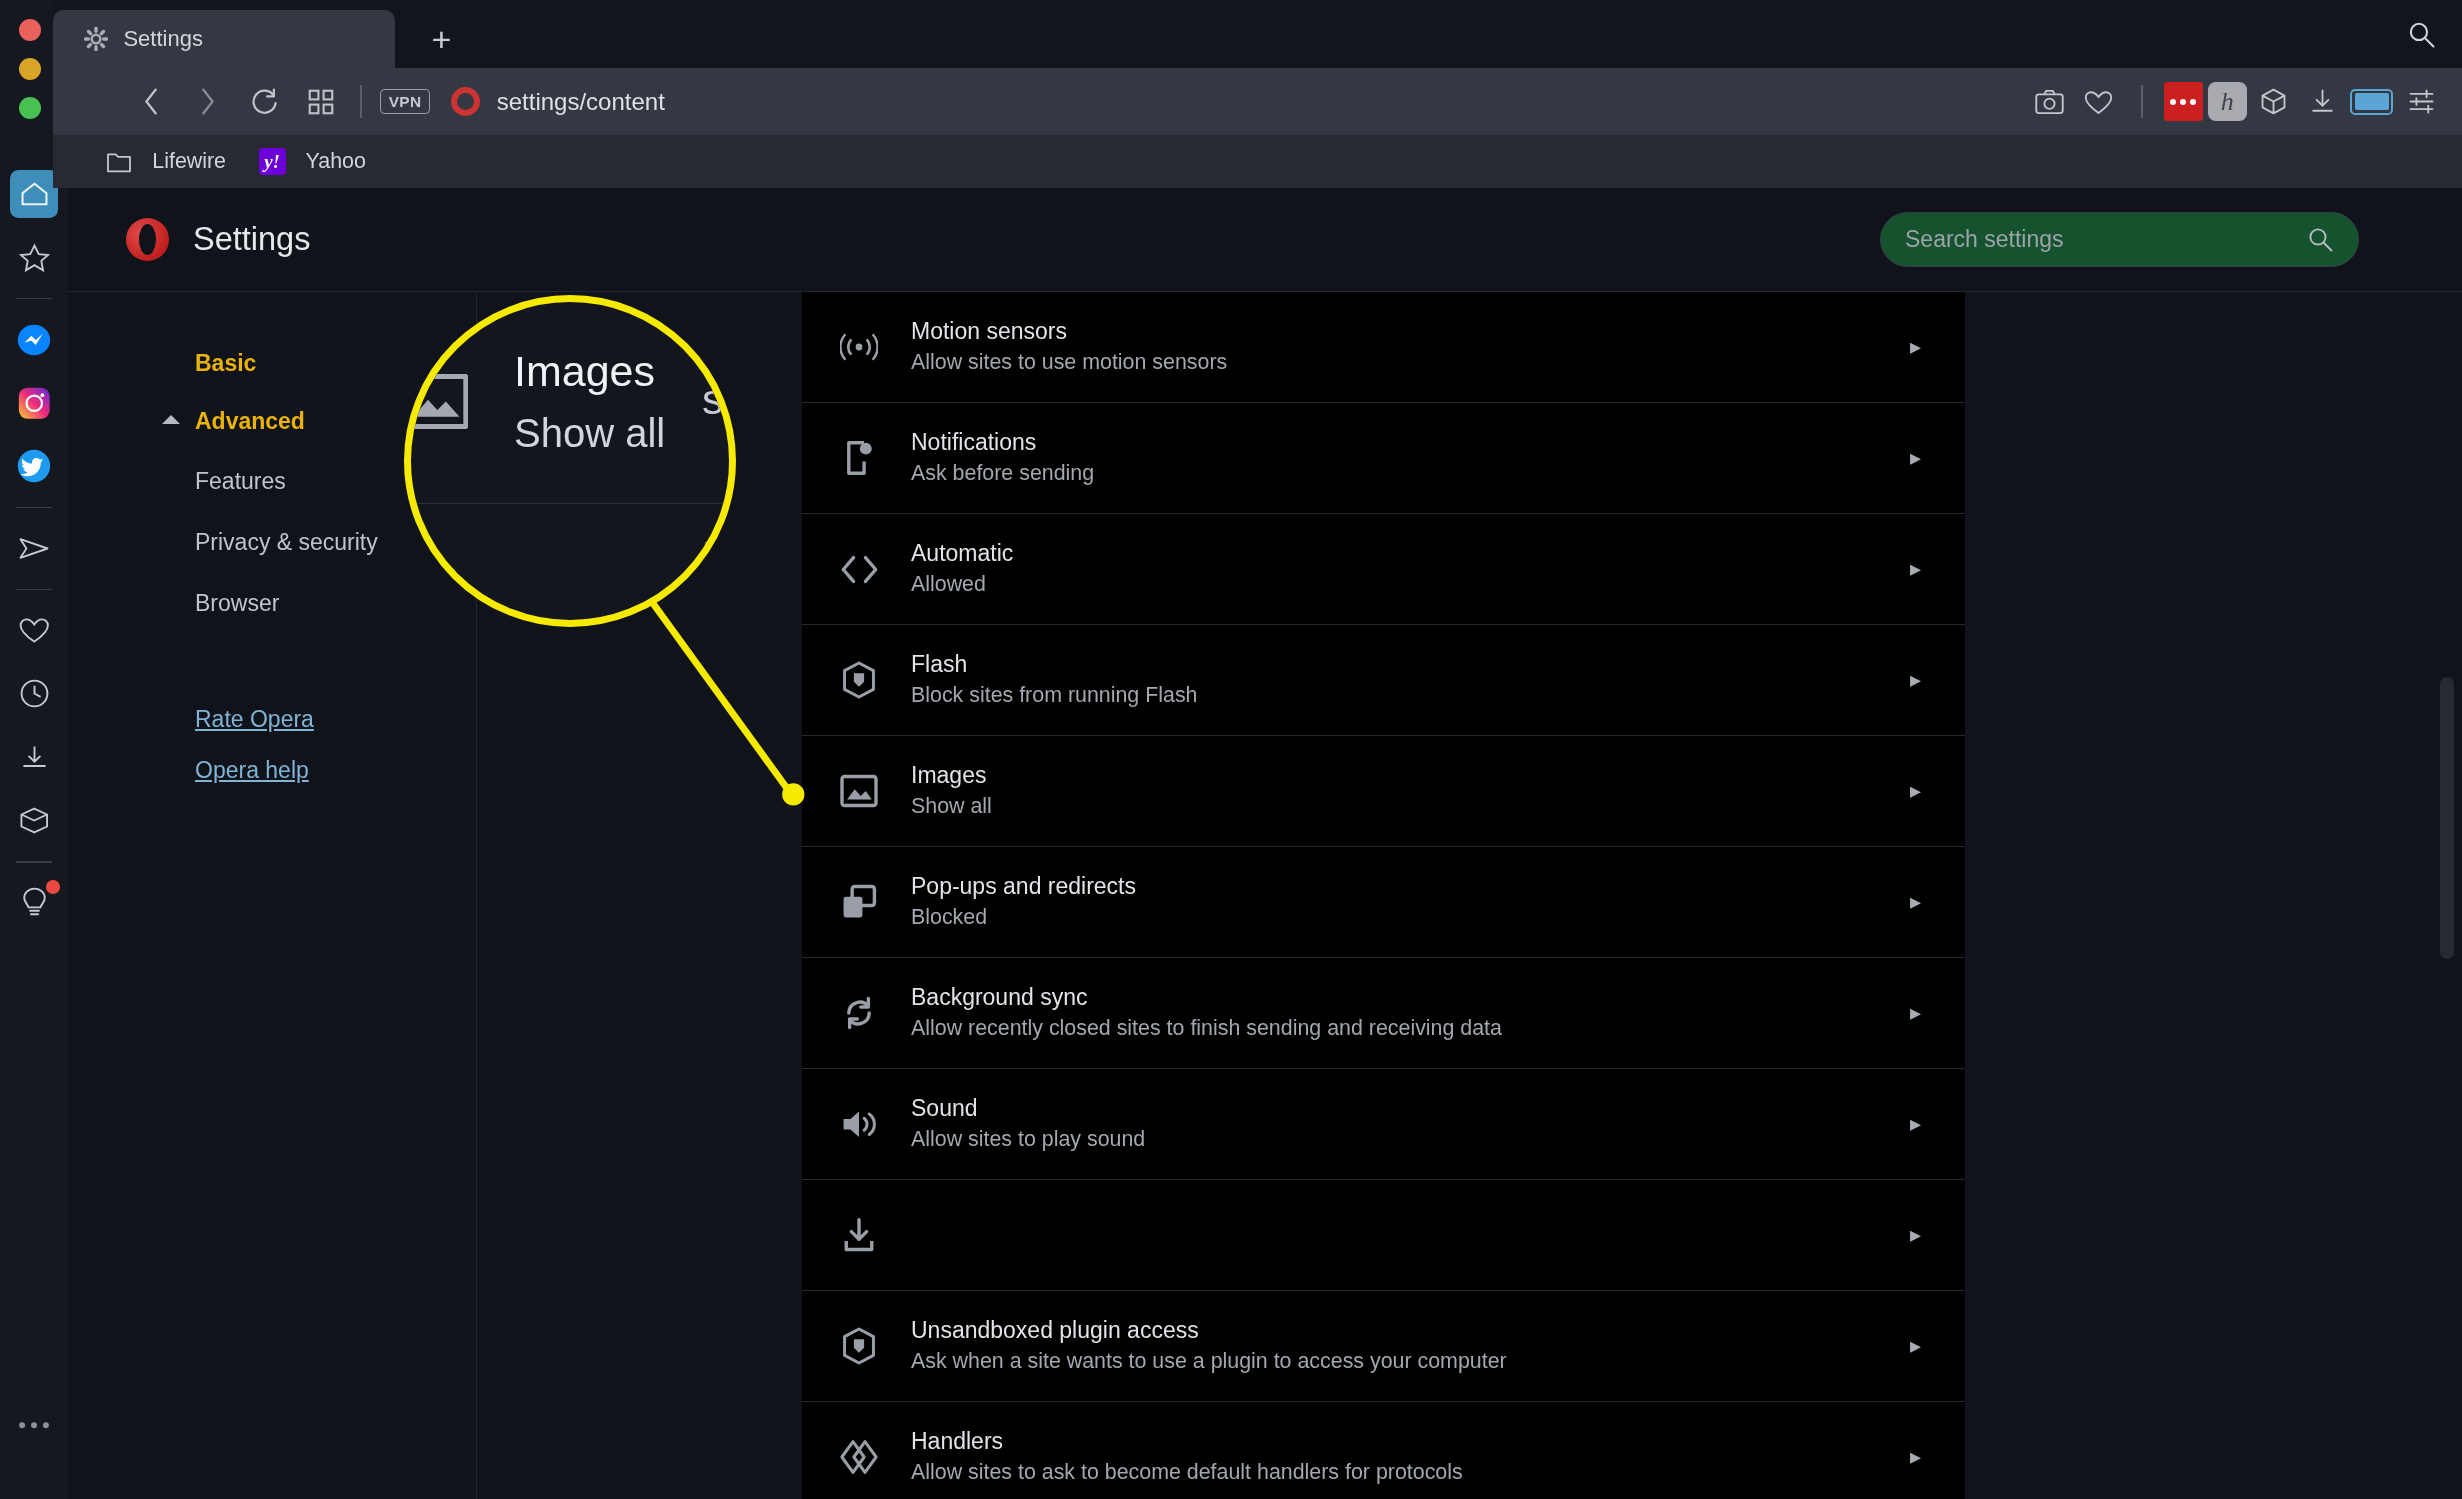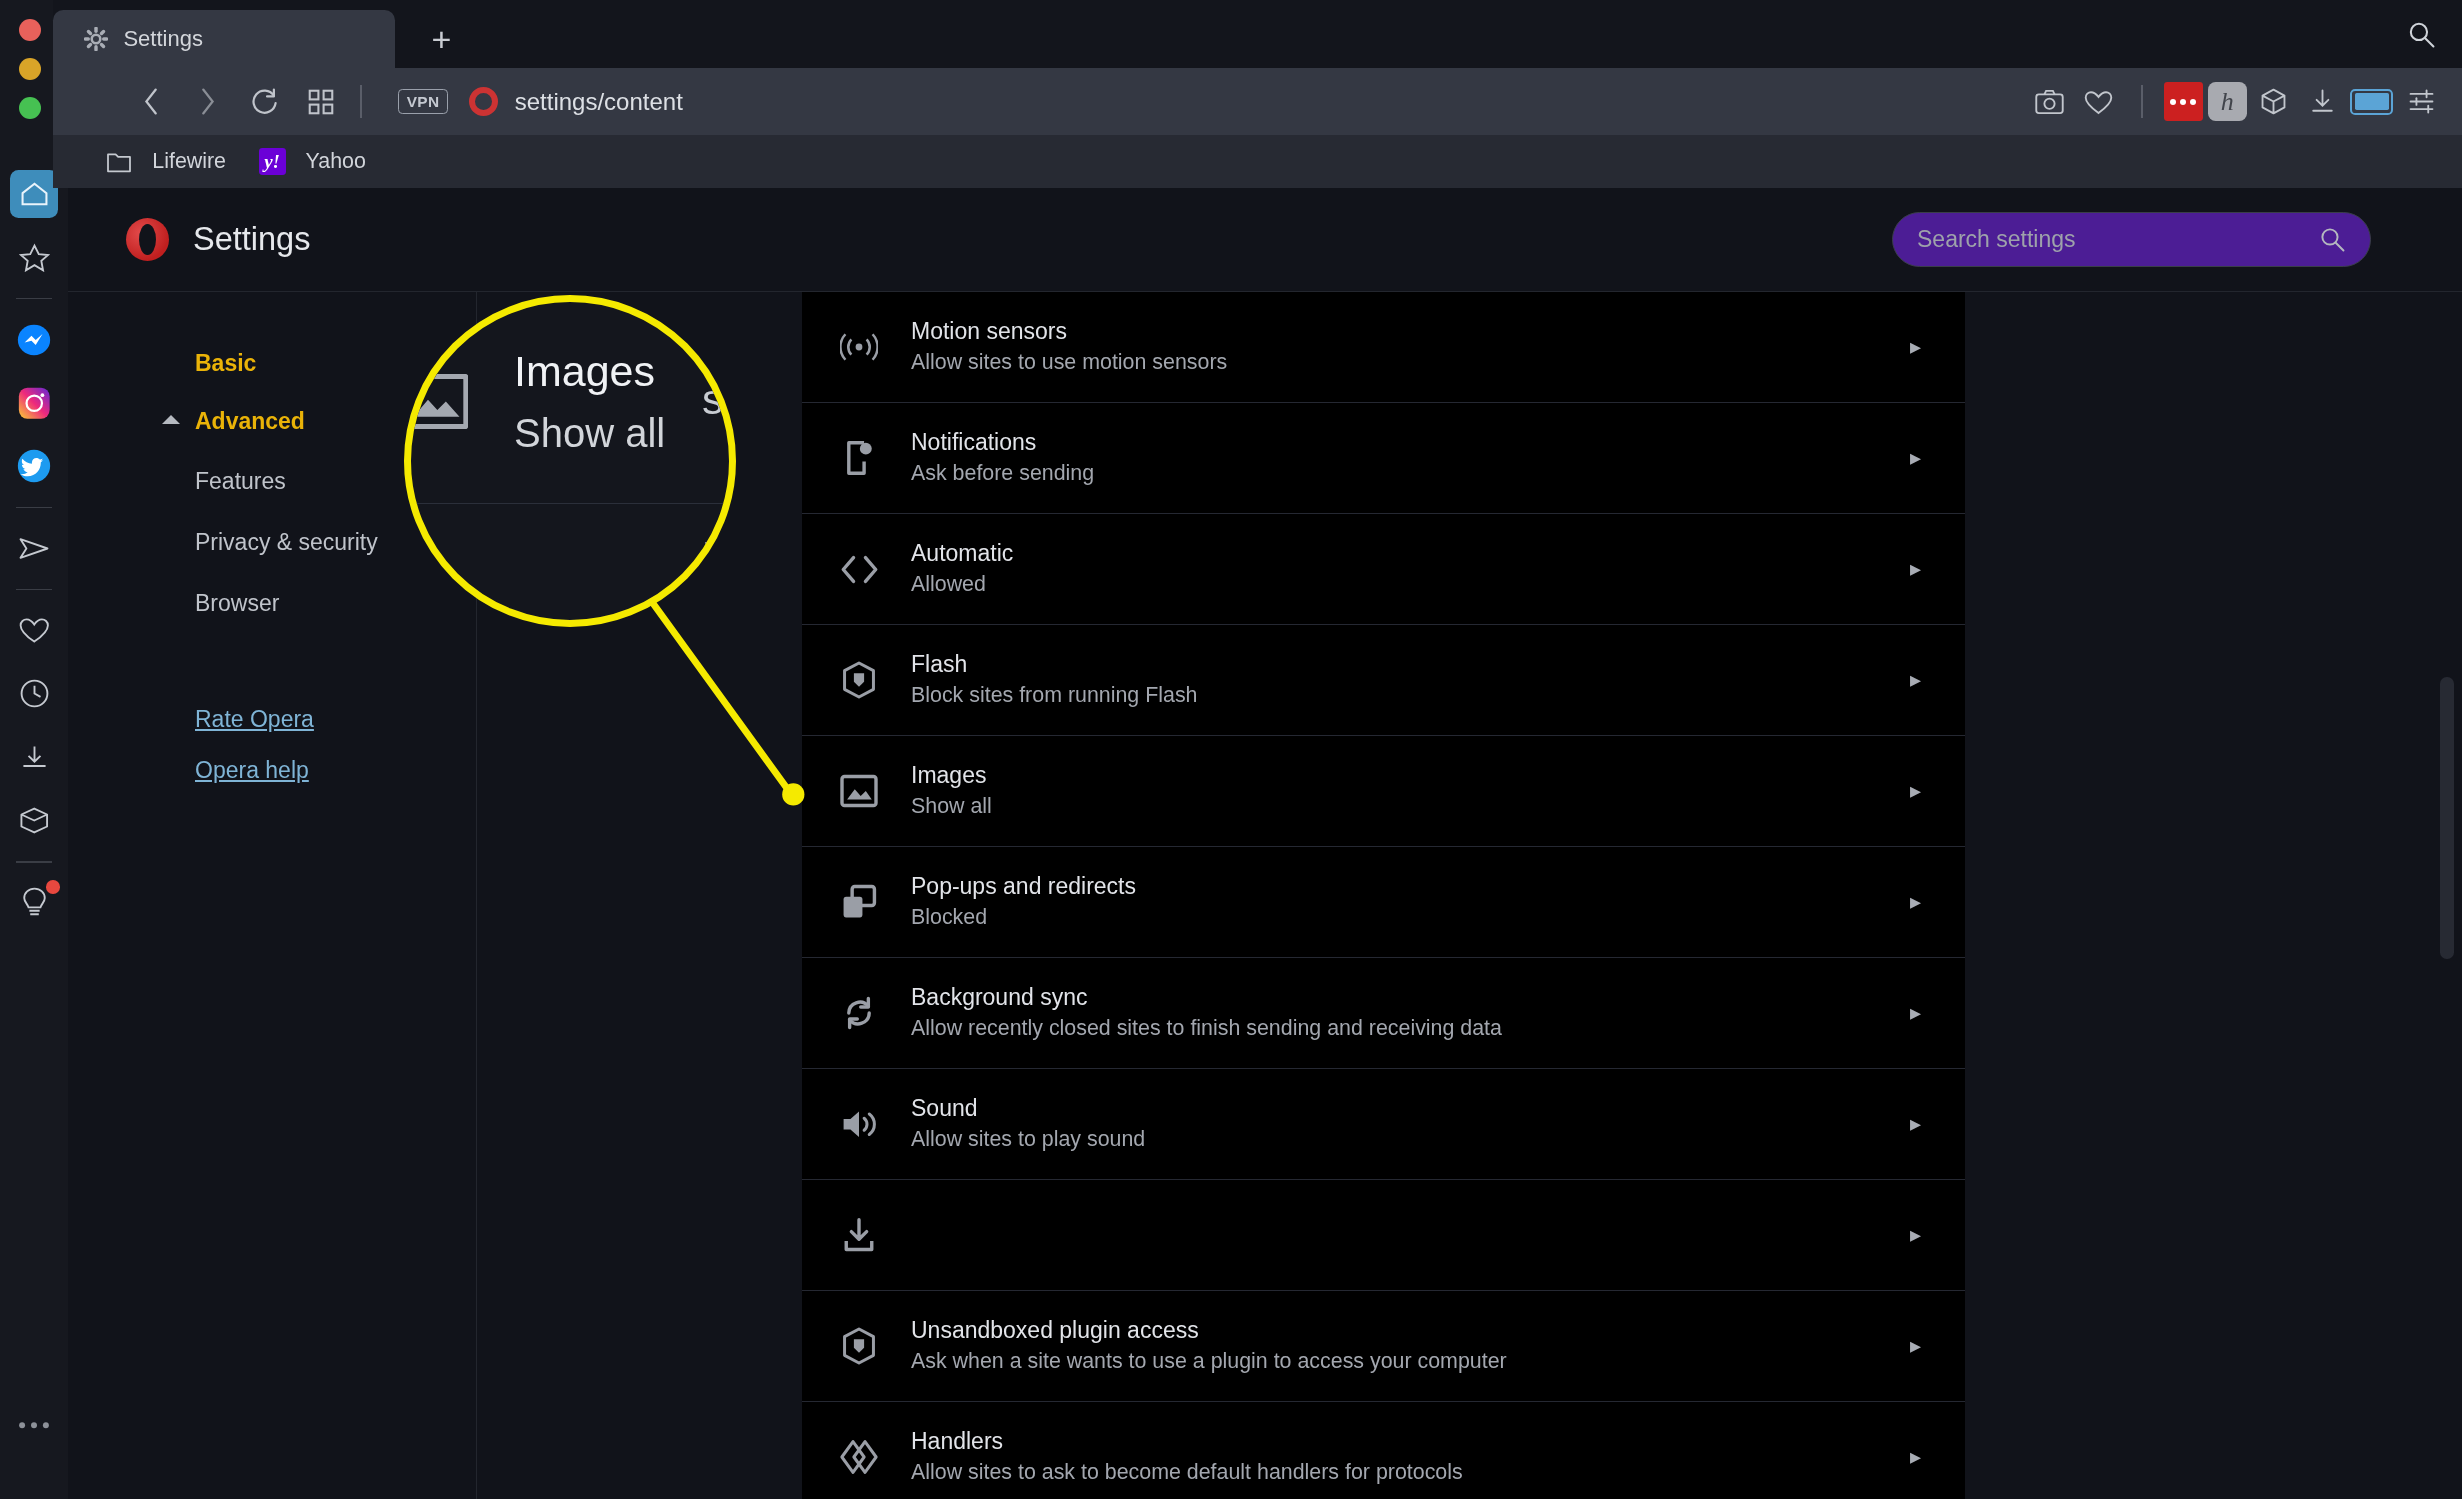--- a/index.html
+++ b/index.html
@@ -71,21 +71,21 @@
   .nav-btn {
     width: 48px; height: 48px; margin-left: 8.5px;
     display: flex; align-items: center; justify-content: center;
     color: #b9bcc4;
   }
   .nav-btn:first-child { margin-left: 74px; }
   .nav-divider { width: 1.7px; height: 32.5px; background: #5a5e69; margin: 0 15.4px; }
   .vpn-badge {
     border: 1.7px solid #9aa0ab; border-radius: 4.3px; color: #c5c9d1;
     font-size: 15.4px; font-weight: 700; padding: 2.6px 7.7px; letter-spacing: 0.4px;
-    margin-left: 21px;
+    margin-left: 3px;
   }
   .opera-mini-logo {
     width: 29px; height: 29px; margin-left: 20.5px;
     border-radius: 50%; border: 6.8px solid #cc3333;
     box-sizing: border-box;
   }
   .addr-text { color: #dde0e5; font-size: 24px; margin-left: 17px; }
   .nav-right { margin-left: auto; display:flex; align-items:center; padding-right: 19px; gap: 5.1px; }
   .tool-icon { width: 44px; height: 44px; display:flex; align-items:center; justify-content:center; color:#c2c6cd; }
   .ext-red {
@@ -131,23 +131,23 @@
     margin-left: 58px; width: 43px; height: 43px;
     border-radius: 50%; background: radial-gradient(circle at 35% 35%, #e34b4b, #c01f1f 70%);
     position: relative;
   }
   .opera-logo::after {
     content: ''; position: absolute; left: 13px; top: 6px;
     width: 17px; height: 31px; border-radius: 50%; background: #11131a;
   }
   .settings-title { color: #e6e8ec; font-size: 32.5px; margin-left: 24px; }
   .search-box {
-    position: absolute; right: 91px; top: 24px;
+    position: absolute; right: 103px; top: 24px;
     width: 479px; height: 55px; border-radius: 29px;
-    border: 1.7px solid #3a3e49; background: #4c1d95;
+    border: 1.7px solid #3a3e49; background: #14532d;
     display: flex; align-items: center; padding: 0 24px;
   }
   .search-box input {
     flex: 1; background: transparent; border: none; outline: none;
     color: #c9ccd2; font-size: 23px; font-family: "Liberation Sans", sans-serif;
   }
   .search-box input::placeholder { color: #9ea2ab; }
 
   .page-body { position: absolute; left: 0; right: 0; top: 103px; bottom: 0; display: flex; }
   .settings-nav {

